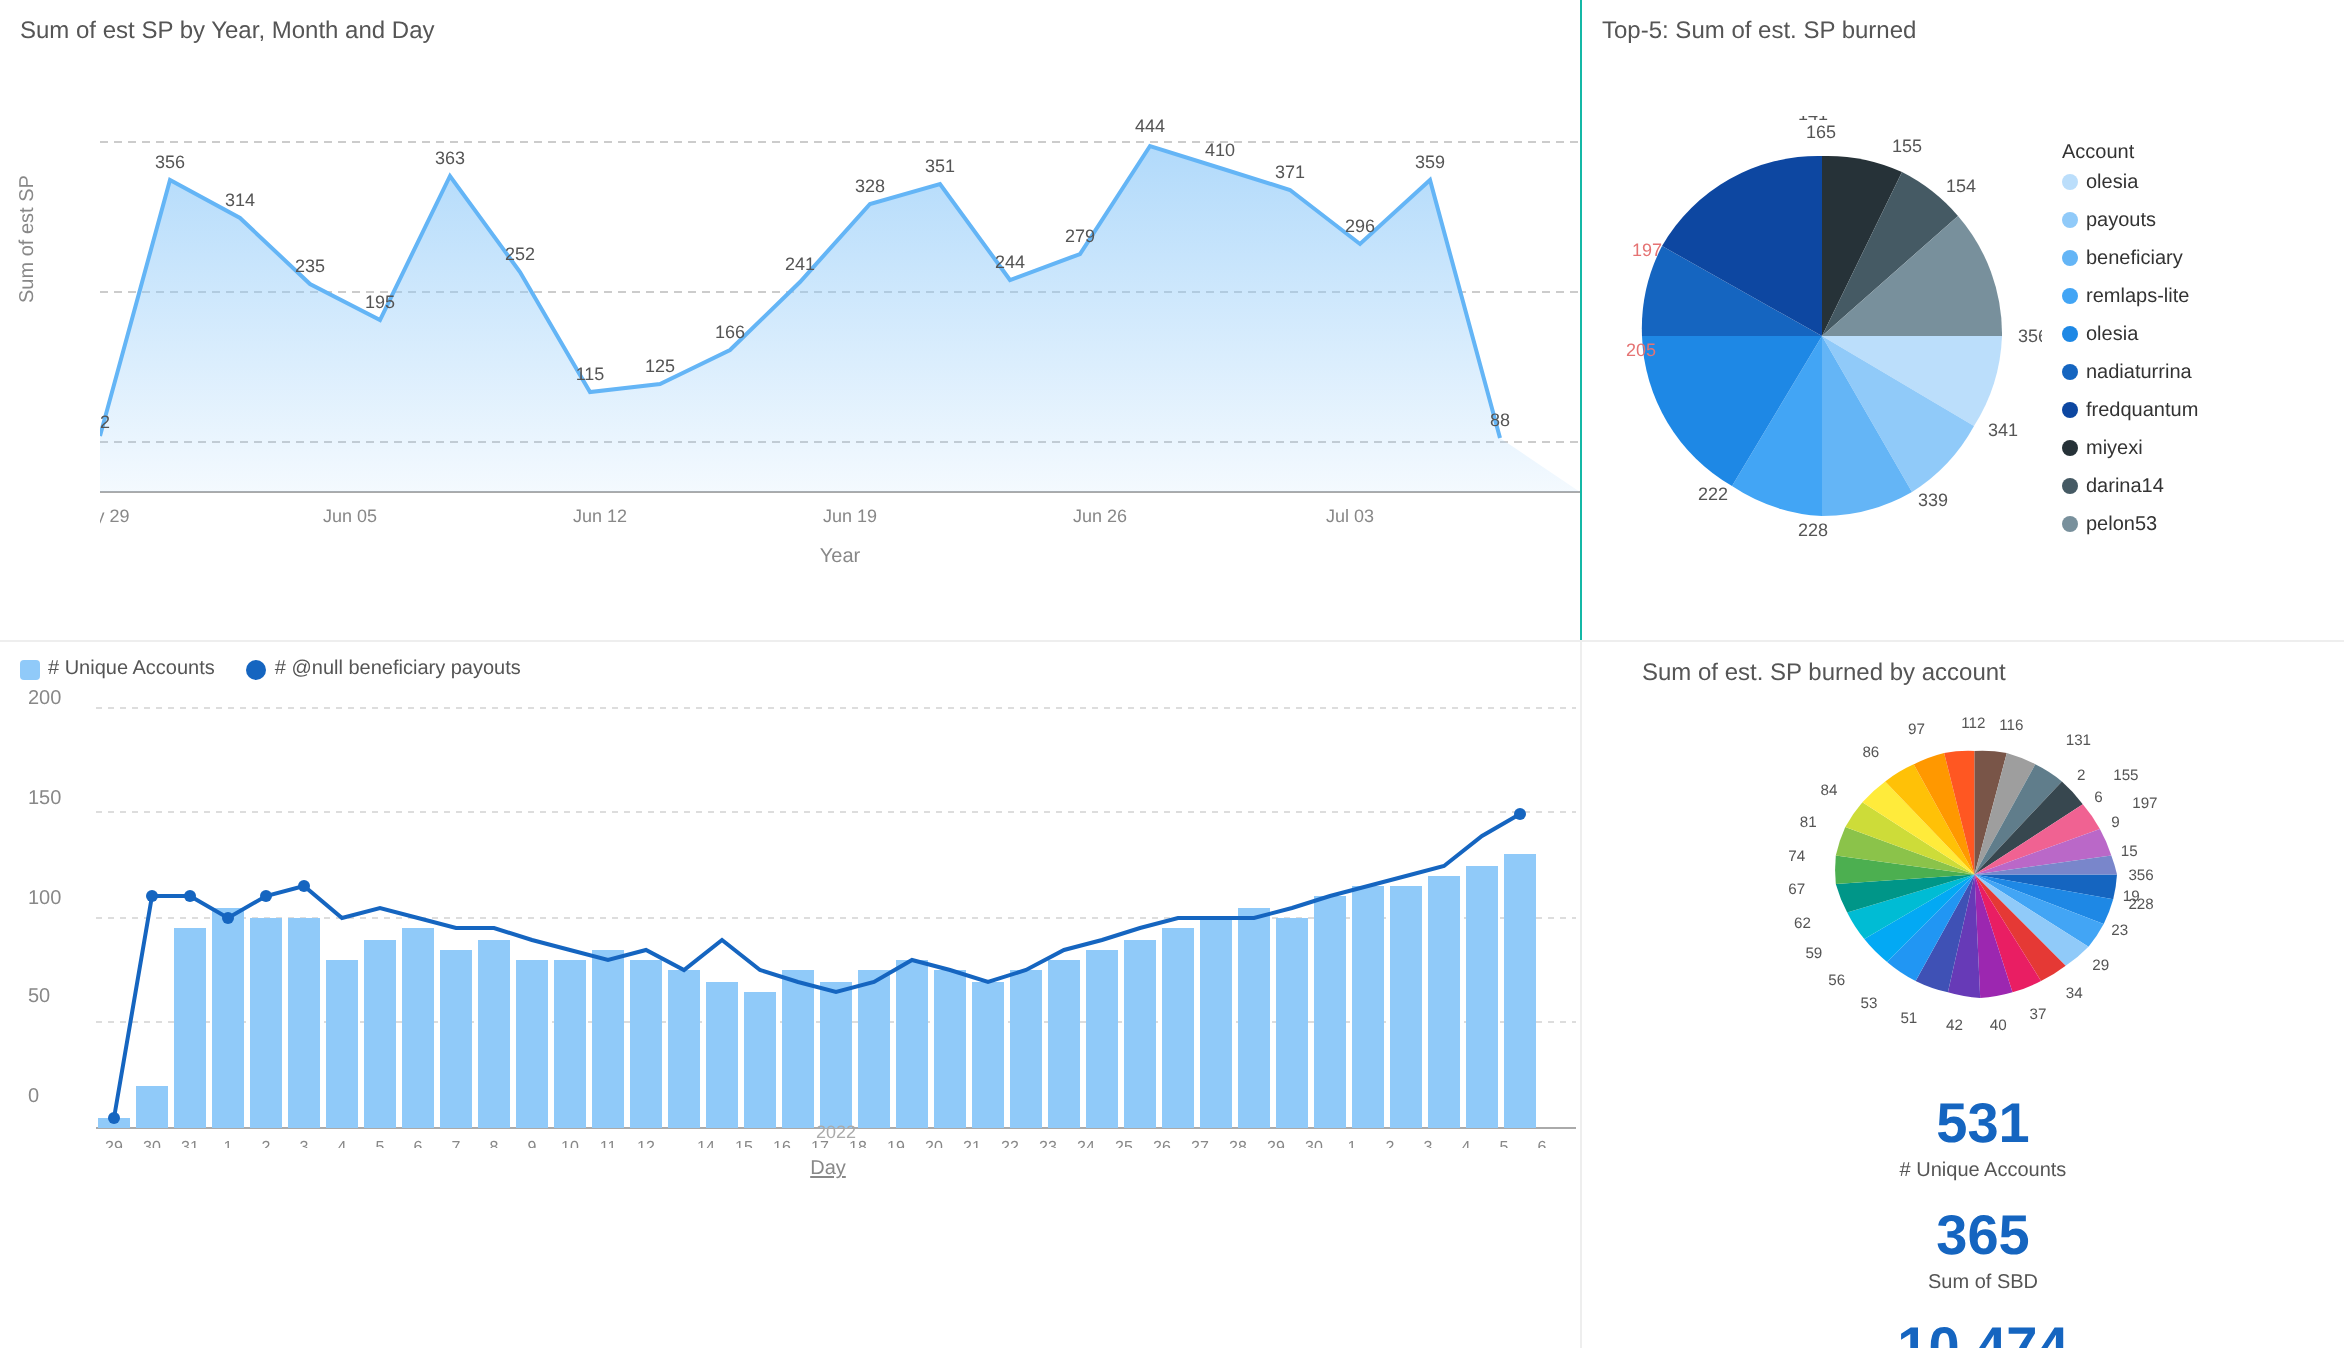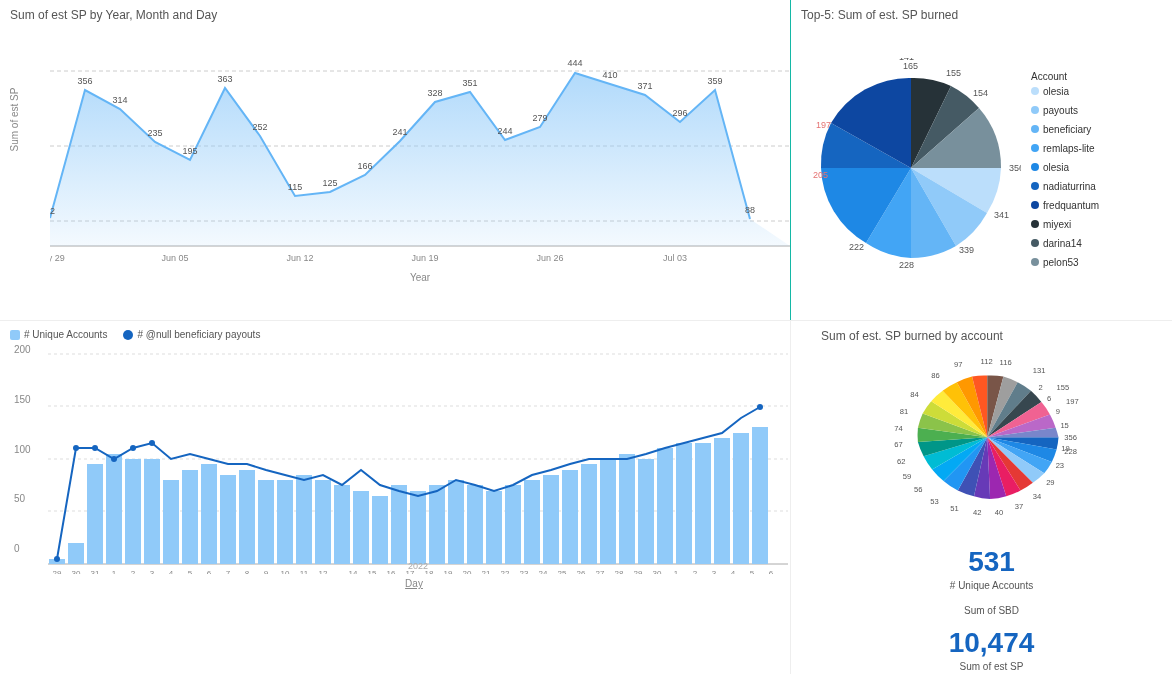--- a/index.html
+++ b/index.html
@@ -501,20 +501,21 @@
         <text x="158" y="52" font-size="8" fill="#555">6</text>
         <text x="149" y="40" font-size="8" fill="#555">2</text>
       </svg>
     </div>
     <div class="stats-grid">
       <div class="stat-item">
         <div class="stat-number">531</div>
         <div class="stat-label"># Unique Accounts</div>
       </div>
       <div class="stat-item">
+        <div class="stat-number">365</div>
         <div class="stat-label">Sum of SBD</div>
       </div>
       <div class="stat-item">
         <div class="stat-number">10,474</div>
         <div class="stat-label">Sum of est SP</div>
       </div>
     </div>
   </div>
 
 </div>

